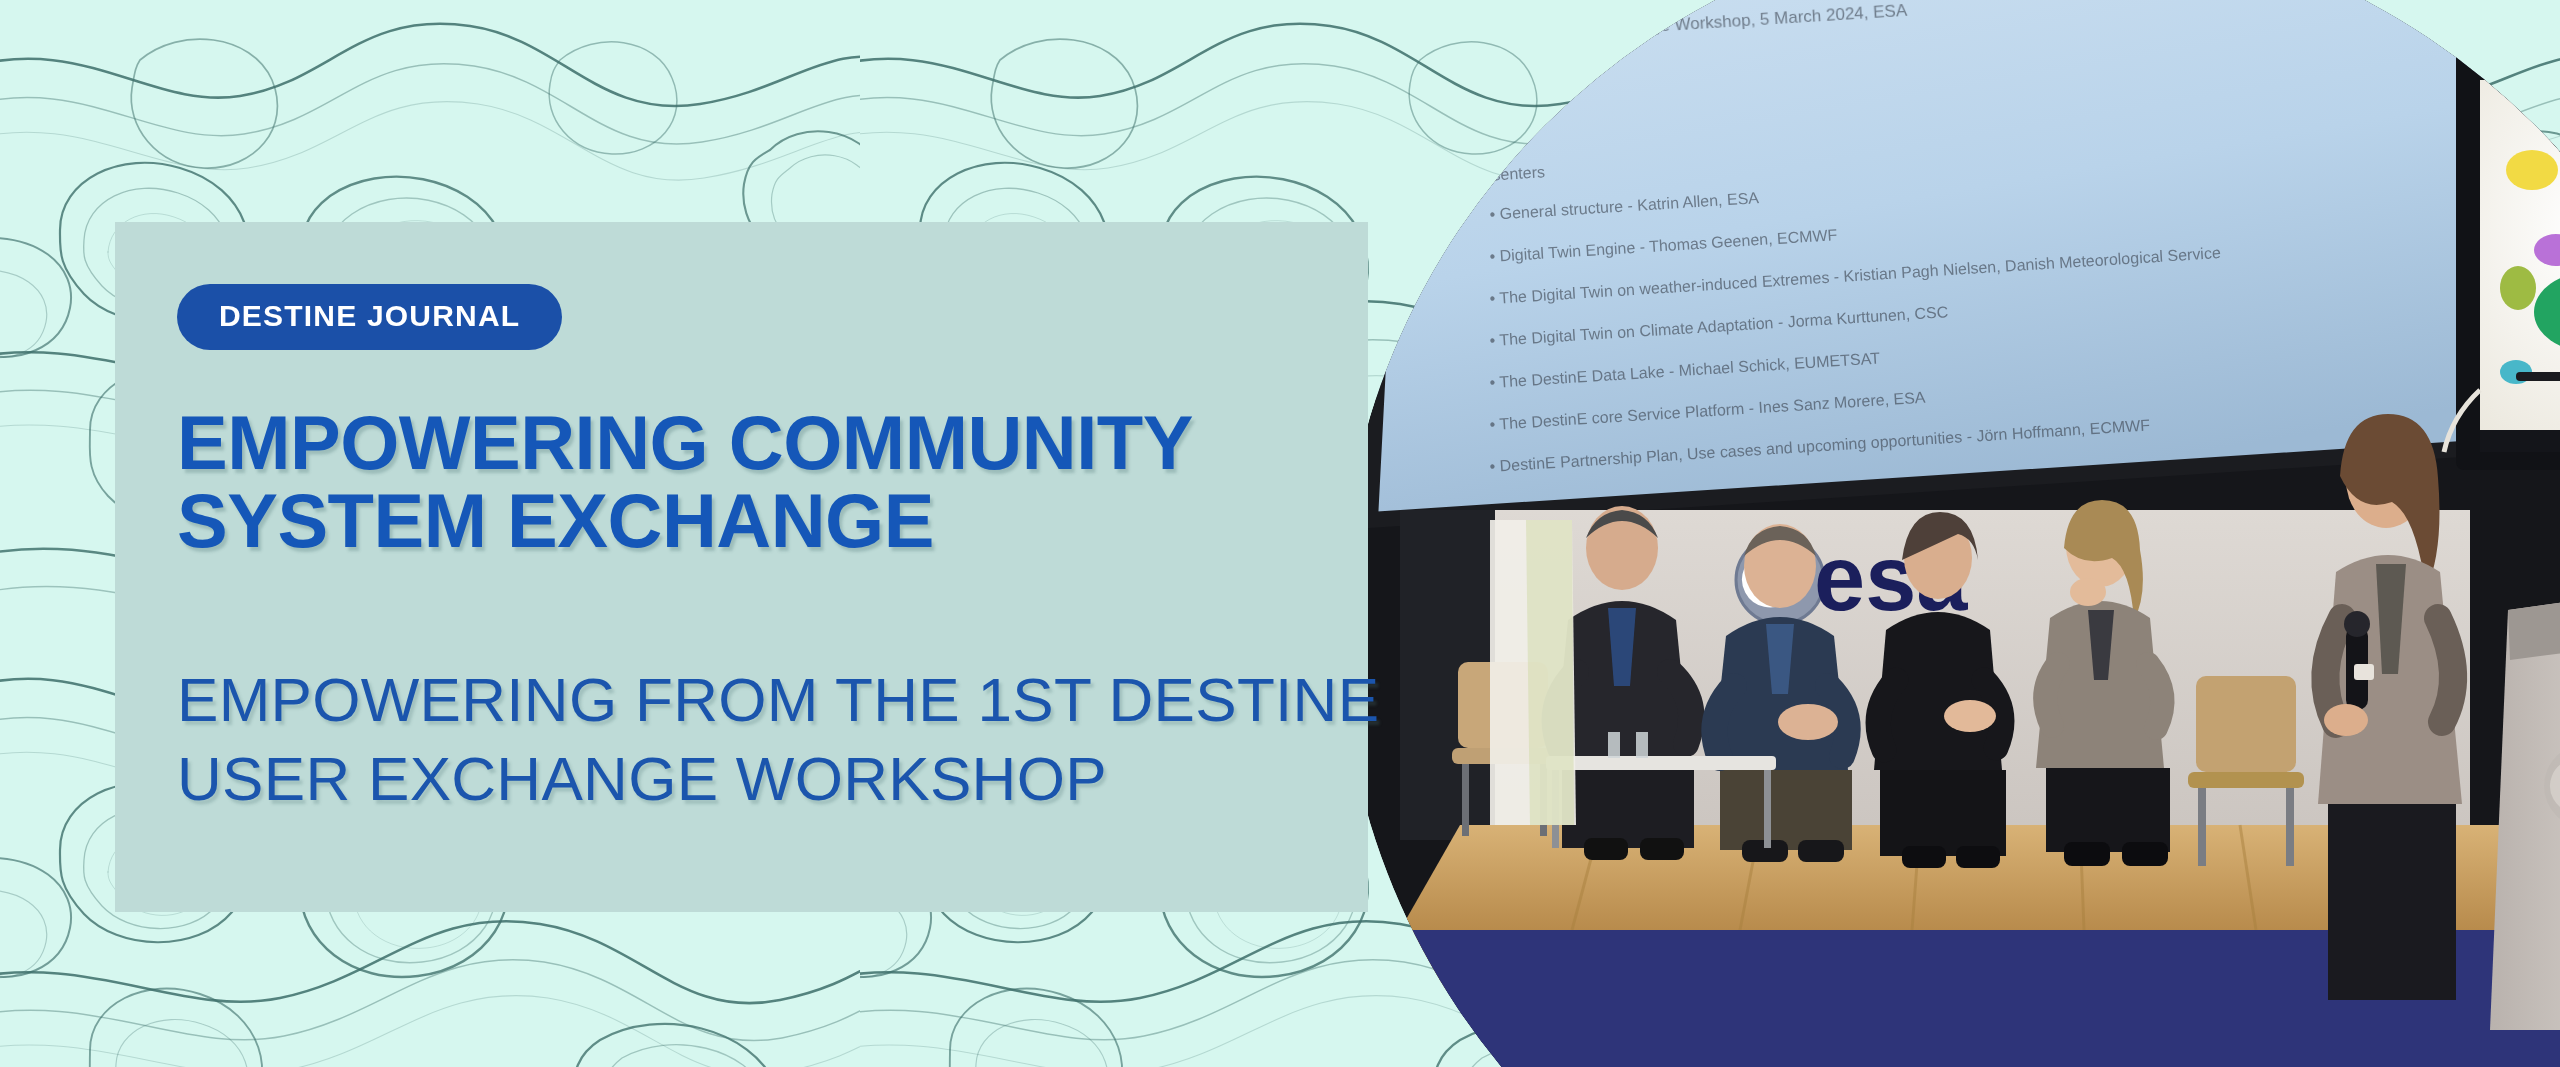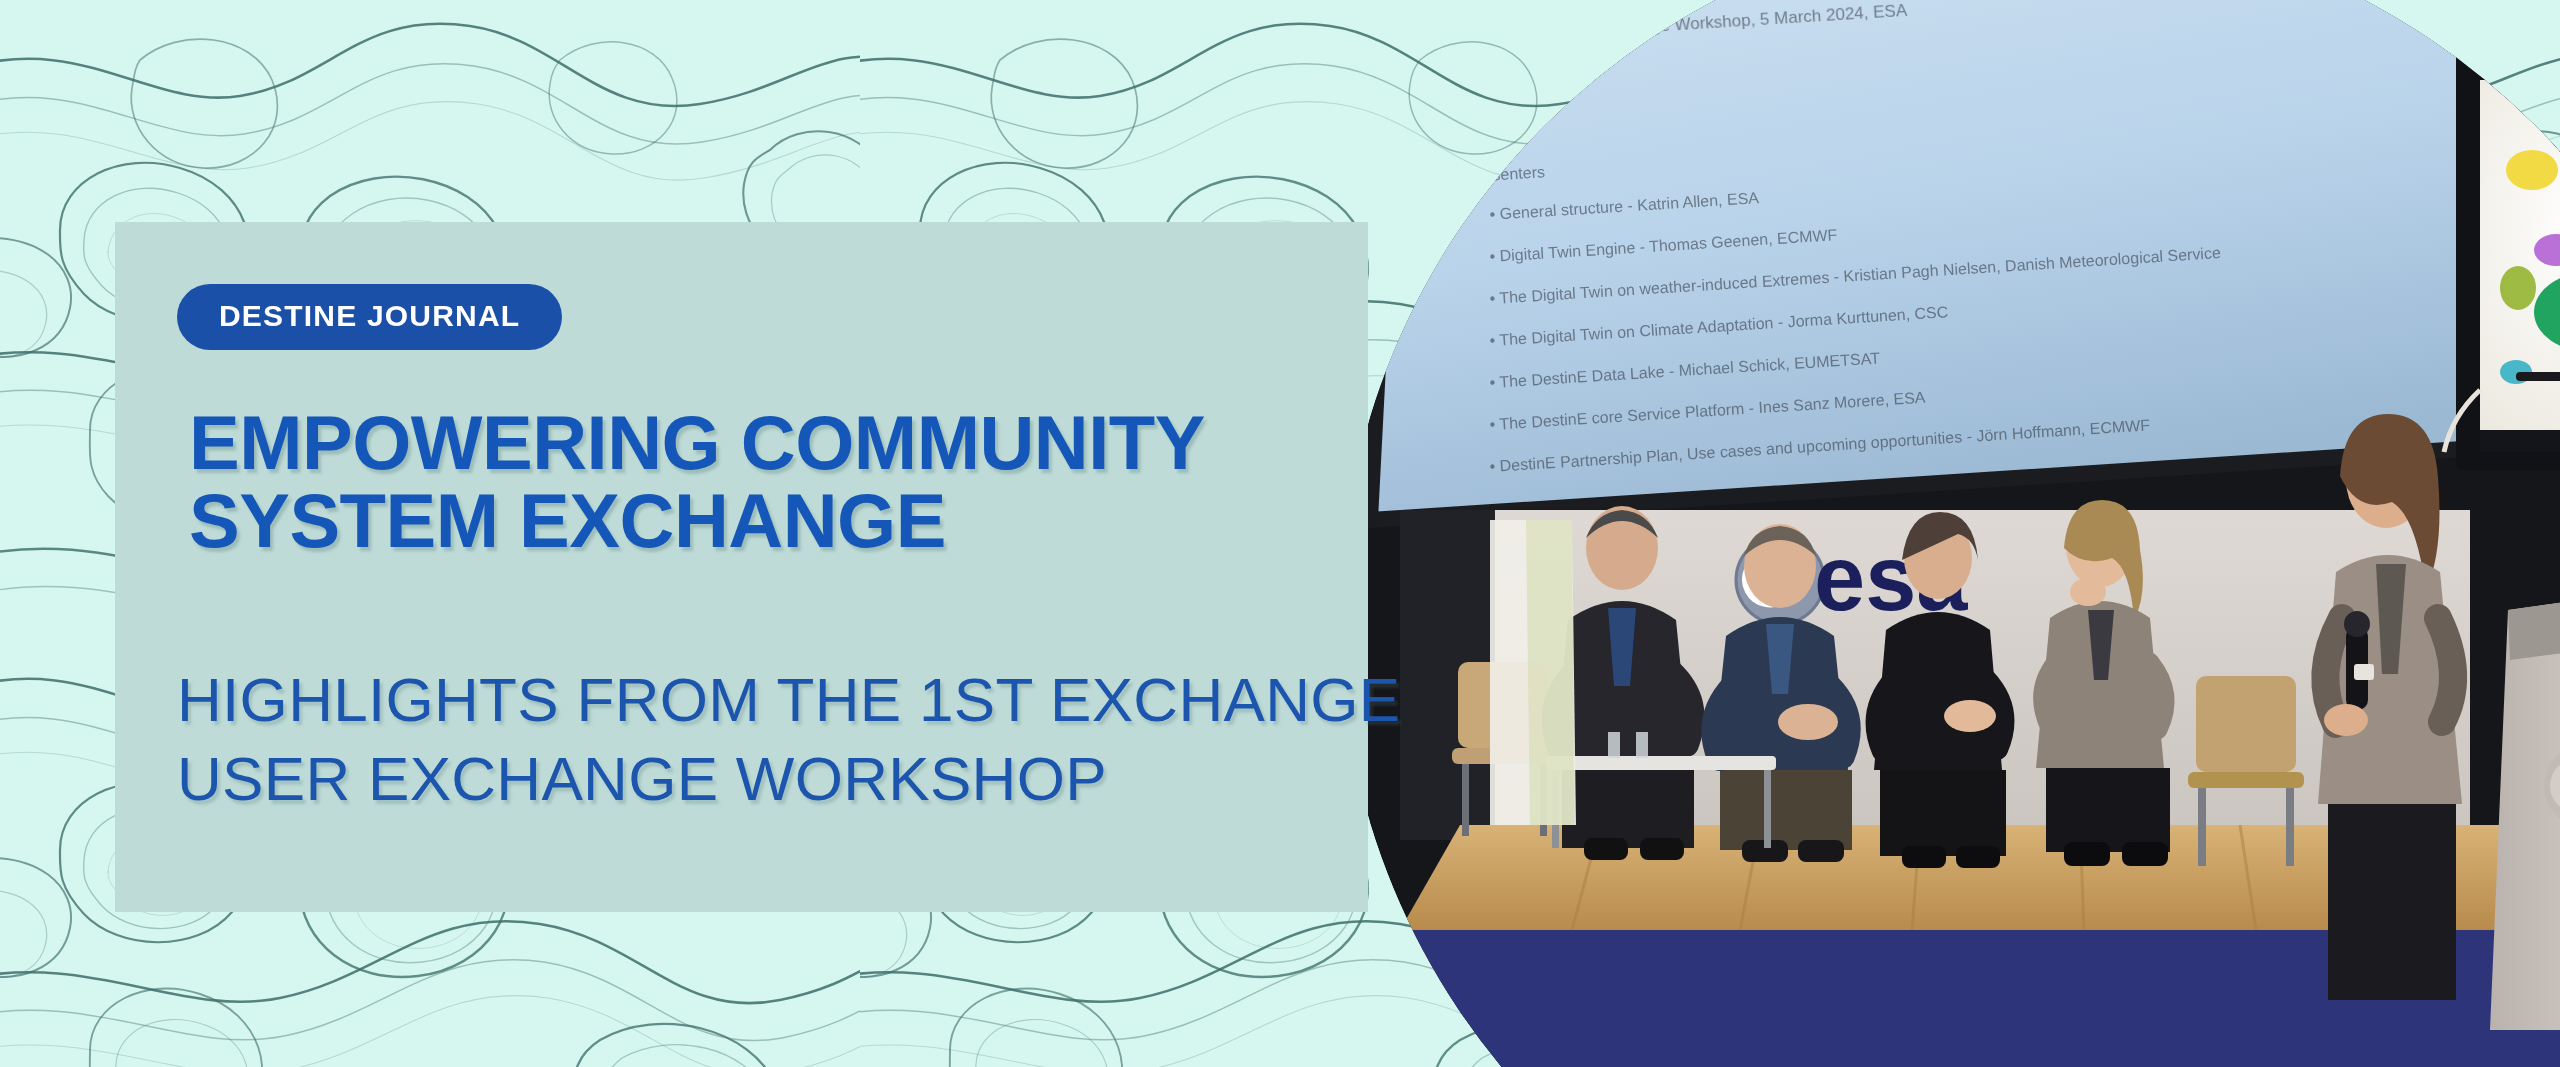--- a/index.html
+++ b/index.html
@@ -75,21 +75,20 @@
     line-height: 1;
     white-space: nowrap;
     text-align: center;
   }
 
   #headline {
     position: absolute;
     left: 62px;
     top: 182px;
     width: 1180px;
-    margin-left: 12px;
   }
   #headline .hl-line {
     font-size: 76px;
     font-weight: bold;
     color: #1557b8;
     letter-spacing: -0.5px;
     line-height: 1.03;
     text-shadow: 3px 4px 3px rgba(80, 120, 120, 0.30);
     white-space: nowrap;
   }
@@ -369,19 +368,19 @@
   <div id="text-card">
 
     <div id="badge">DESTINE JOURNAL</div>
 
     <div id="headline">
       <div class="hl-line">EMPOWERING COMMUNITY</div>
       <div class="hl-line">SYSTEM EXCHANGE</div>
     </div>
 
     <div id="subhead">
-      <div class="sub-line">HIGHLIGHTS FROM THE 1ST EXCHANGE</div>
+      <div class="sub-line">EMPOWERING FROM THE 1ST DESTINE</div>
       <div class="sub-line">USER EXCHANGE WORKSHOP</div>
     </div>
 
   </div>
 
 </div>
 
 </body></html>

